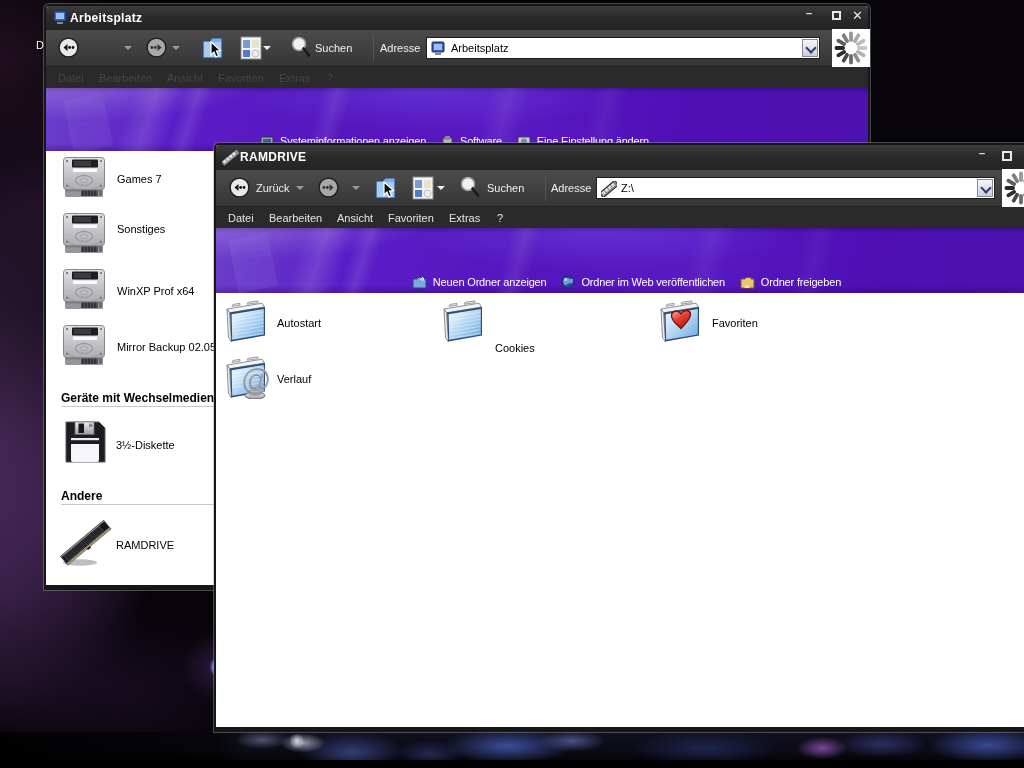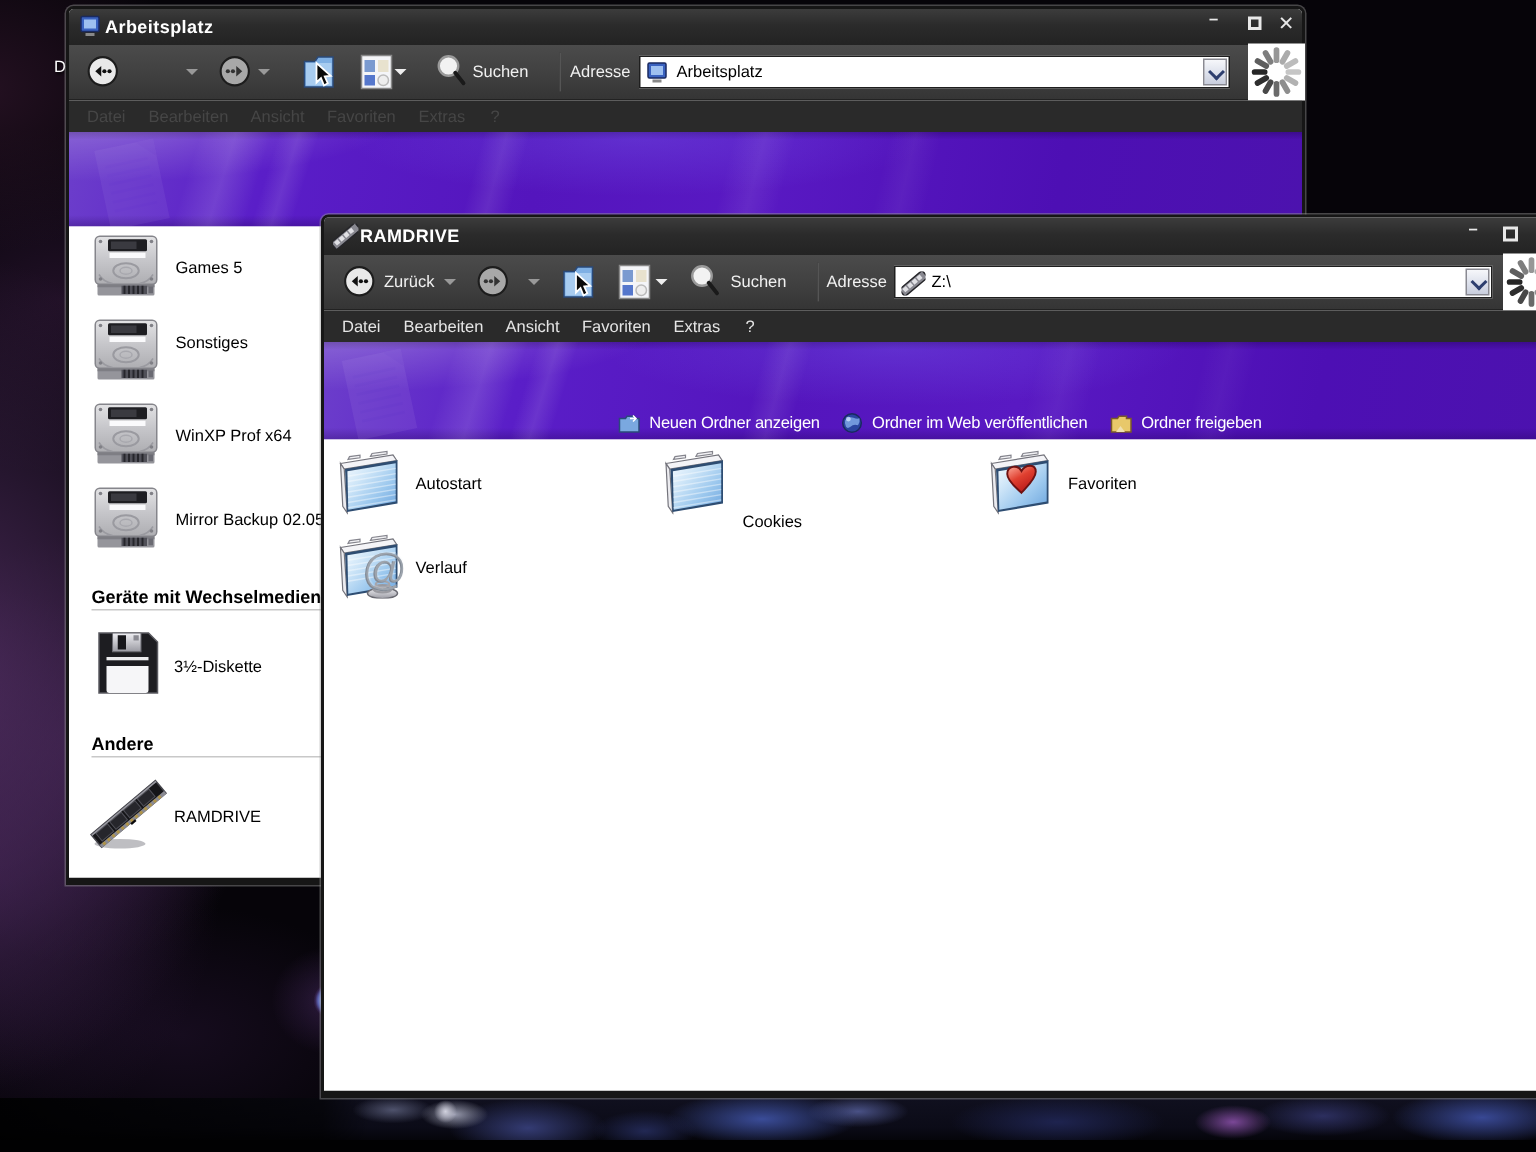--- a/index.html
+++ b/index.html
@@ -227,20 +227,34 @@
           <g stroke="#b5a0e8" stroke-width="2">
             <line x1="13" y1="16" x2="42" y2="16"></line>
             <line x1="13" y1="22" x2="42" y2="22"></line>
             <line x1="13" y1="28" x2="42" y2="28"></line>
             <line x1="13" y1="34" x2="42" y2="34"></line>
             <line x1="13" y1="40" x2="42" y2="40"></line>
             <line x1="13" y1="46" x2="42" y2="46"></line>
           </g>
         </g>
       </svg>
+    <div class="tasks" style="bottom:3px;">
+      <svg class="ti" width="14" height="12" viewBox="0 0 14 12">
+          <rect x="1" y="1" width="12" height="9" rx="1" fill="#9aa4b8" stroke="#333"></rect>
+          <rect x="3" y="3" width="8" height="5" fill="#3a5a9a"></rect>
+        </svg><span>Systeminformationen anzeigen</span>
+      <svg class="ti" width="13" height="13" viewBox="0 0 13 13">
+          <rect x="2" y="3" width="9" height="8" fill="#b8b8c8" stroke="#444"></rect>
+          <rect x="4" y="1" width="5" height="4" fill="#8888a0"></rect>
+        </svg><span>Software</span>
+      <svg class="ti" width="14" height="13" viewBox="0 0 14 13">
+          <rect x="1" y="2" width="12" height="9" rx="1" fill="#c8ccd8" stroke="#444"></rect>
+          <circle cx="7" cy="6.5" r="3" fill="#7a86a8"></circle>
+        </svg><span>Eine Einstellung ändern</span>
+    </div>
   </div>
   <div class="content" style="height:434px;">
     <svg style="left:15px;top:4px" width="46" height="44" viewBox="0 0 46 44">
         <rect x="2.5" y="2.5" width="41" height="32" rx="3" fill="url(#dg)" stroke="#85858b"></rect>
         <rect x="11" y="4.5" width="26" height="8" rx="1" fill="#1e1e22"></rect>
         <rect x="13" y="6" width="17" height="5" fill="#3a3a40"></rect>
         <rect x="12" y="13.5" width="24" height="3.5" fill="#fafafc"></rect>
         <ellipse cx="23" cy="25.5" rx="8.5" ry="5" fill="none" stroke="#9a9aa0" stroke-width="1.3"></ellipse>
         <ellipse cx="23" cy="25.5" rx="4" ry="2.3" fill="none" stroke="#a8a8ae" stroke-width="1"></ellipse>
         <path d="M5 28 Q8 33 14 34 M41 28 Q38 33 32 34" fill="none" stroke="#9a9aa0"></path>
@@ -253,21 +267,21 @@
         <rect x="20" y="35.5" width="17" height="5.5" fill="#505058"></rect>
         <g stroke="#26262c" stroke-width="1.3">
           <line x1="22" y1="35.5" x2="22" y2="41"></line>
           <line x1="25" y1="35.5" x2="25" y2="41"></line>
           <line x1="28" y1="35.5" x2="28" y2="41"></line>
           <line x1="31" y1="35.5" x2="31" y2="41"></line>
           <line x1="34" y1="35.5" x2="34" y2="41"></line>
         </g>
         <rect x="38" y="36" width="3" height="4.5" fill="#6a6a72"></rect>
       </svg>
-    <div class="ilabel" style="left:71px;top:22px;">Games 5</div>
+    <div class="ilabel" style="left:71px;top:22px;">Games 7</div>
     <svg style="left:15px;top:60px" width="46" height="44" viewBox="0 0 46 44">
         <rect x="2.5" y="2.5" width="41" height="32" rx="3" fill="url(#dg)" stroke="#85858b"></rect>
         <rect x="11" y="4.5" width="26" height="8" rx="1" fill="#1e1e22"></rect>
         <rect x="13" y="6" width="17" height="5" fill="#3a3a40"></rect>
         <rect x="12" y="13.5" width="24" height="3.5" fill="#fafafc"></rect>
         <ellipse cx="23" cy="25.5" rx="8.5" ry="5" fill="none" stroke="#9a9aa0" stroke-width="1.3"></ellipse>
         <ellipse cx="23" cy="25.5" rx="4" ry="2.3" fill="none" stroke="#a8a8ae" stroke-width="1"></ellipse>
         <path d="M5 28 Q8 33 14 34 M41 28 Q38 33 32 34" fill="none" stroke="#9a9aa0"></path>
         <circle cx="6" cy="6" r="1.2" fill="#808086"></circle>
         <circle cx="40" cy="6" r="1.2" fill="#808086"></circle>

